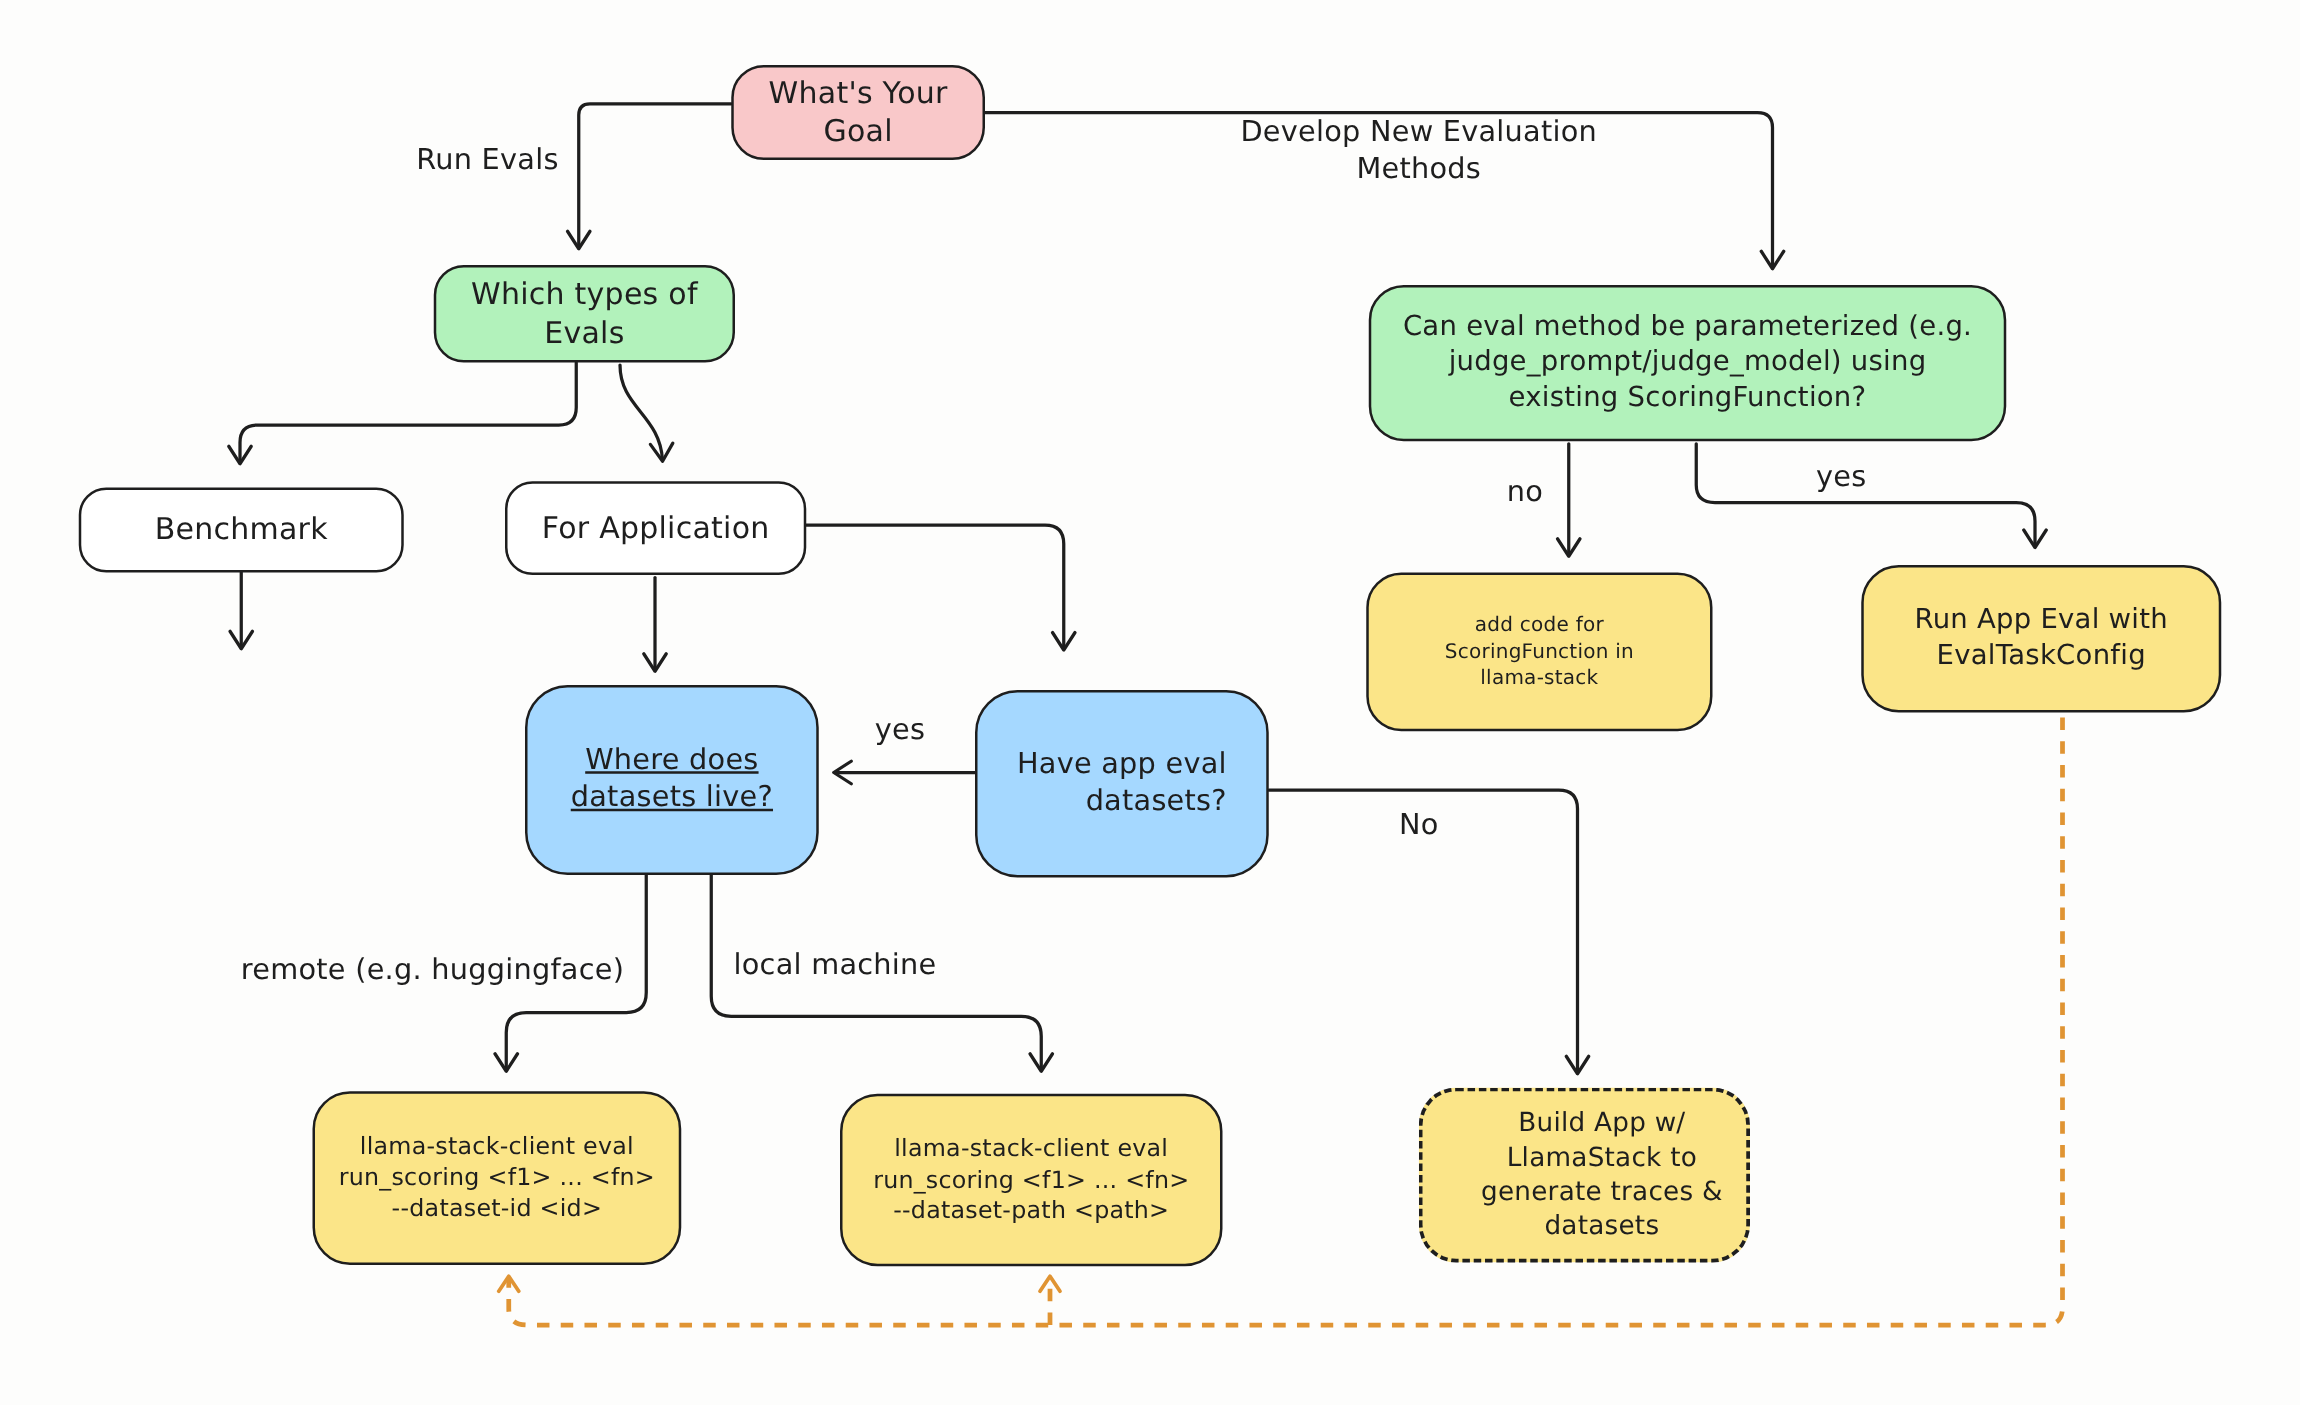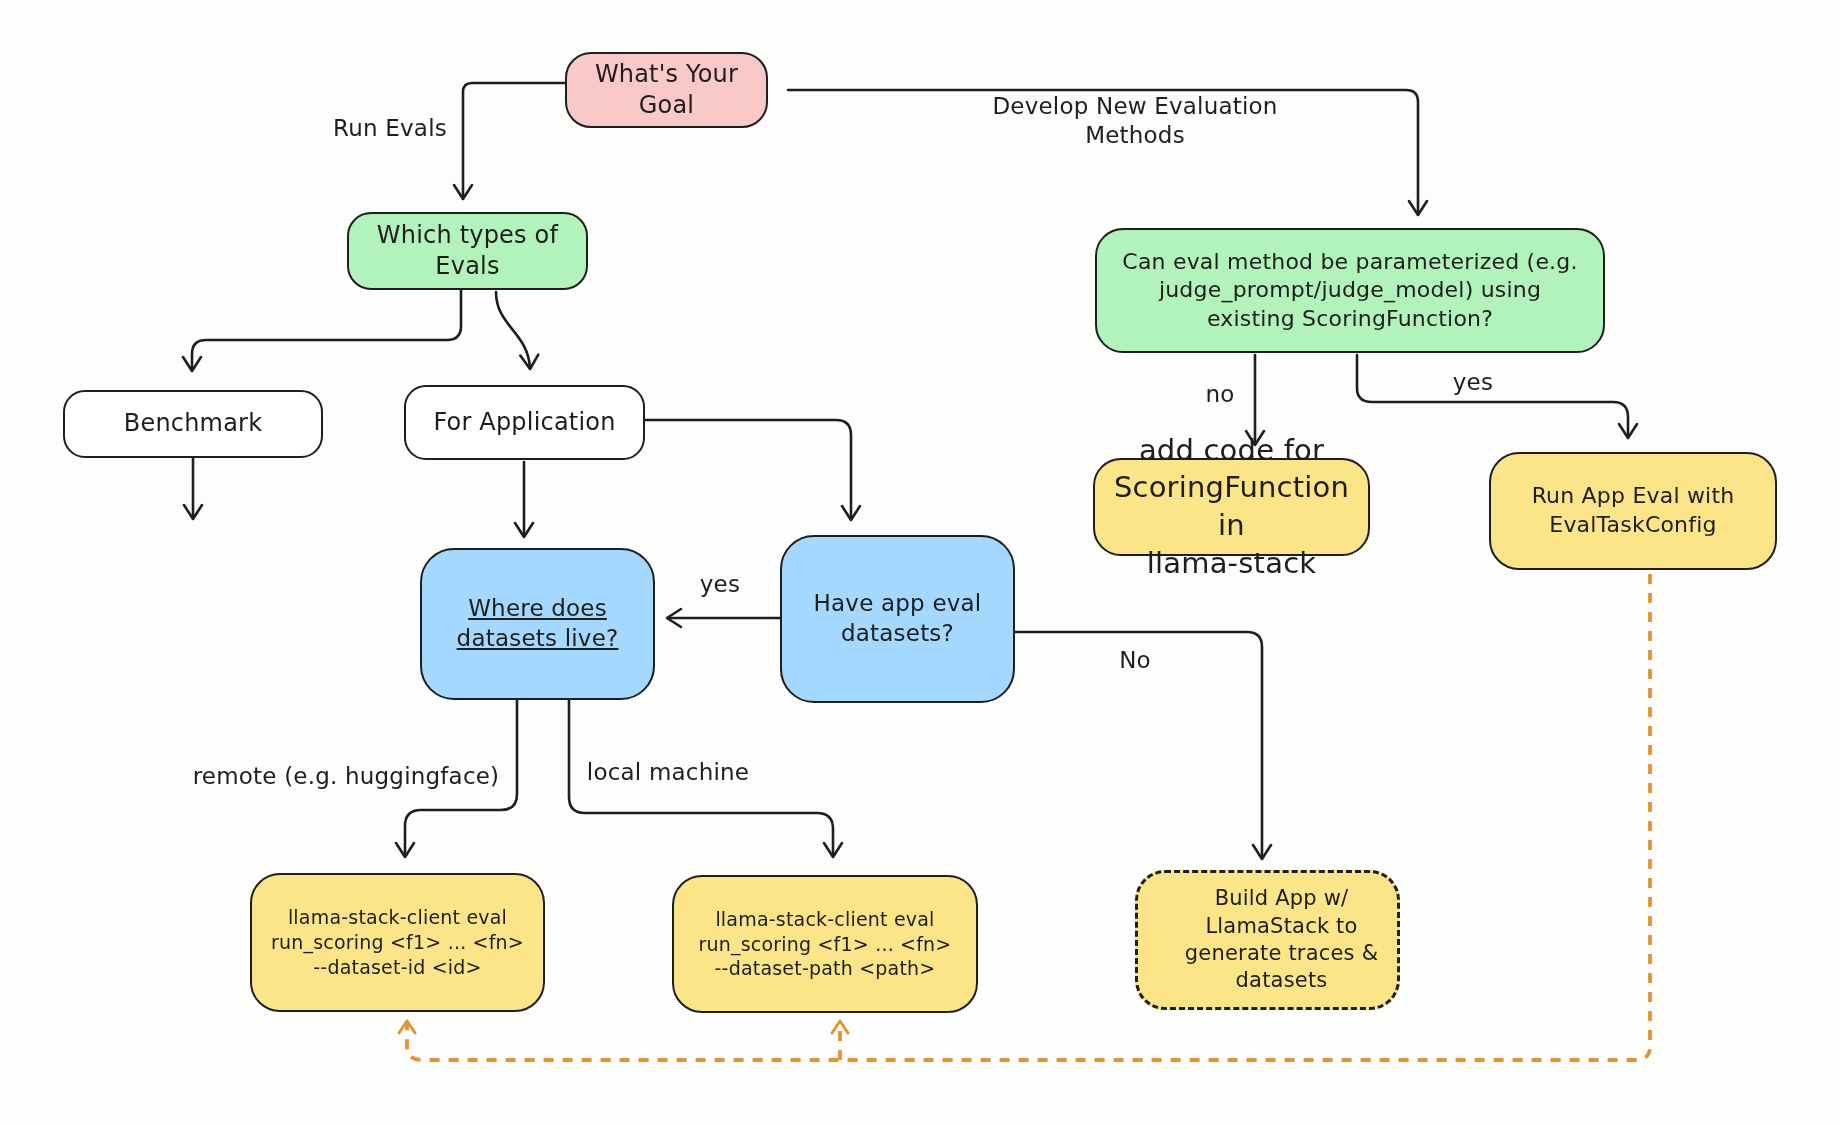--- a/index.html
+++ b/index.html
@@ -75,42 +75,42 @@
     <path class="edge" d="M 1015 632 L 1247 632 Q 1262 632 1262 647 L 1262 858" marker-end="url(#m-black)"></path>
     <path class="edge" d="M 517 700 L 517 794 Q 517 810 501 810 L 421 810 Q 405 810 405 826 L 405 856" marker-end="url(#m-black)"></path>
     <path class="edge" d="M 569 700 L 569 797 Q 569 813 585 813 L 817 813 Q 833 813 833 829 L 833 856" marker-end="url(#m-black)"></path>
     <path class="edge" d="M 1255 355 L 1255 444" marker-end="url(#m-black)"></path>
     <path class="edge" d="M 1357 355 L 1357 388 Q 1357 402 1372 402 L 1613 402 Q 1628 402 1628 417 L 1628 437" marker-end="url(#m-black)"></path>
 
     <path class="edge-orange" d="M 1650 574 L 1650 1046 Q 1650 1060 1636 1060 L 422 1060 Q 407 1060 407 1047 L 407 1022" marker-end="url(#m-orange)"></path>
     <path class="edge-orange" d="M 840 1060 L 840 1022" marker-end="url(#m-orange)"></path>
   </svg>
 
-  <div class="node fill-pink" style="left:565px;top:52px;width:203px;height:76px;font-size:24px;border-radius:26px;">What's Your
+  <div class="node fill-pink" style="left:585px;top:52px;width:203px;height:76px;font-size:24px;border-radius:26px;">What's Your
 Goal</div>
 
   <div class="node fill-green" style="left:347px;top:212px;width:241px;height:78px;font-size:24px;border-radius:24px;">Which types of
 Evals</div>
 
   <div class="node fill-white" style="left:63px;top:390px;width:260px;height:68px;font-size:24px;border-radius:22px;">Benchmark</div>
 
   <div class="node fill-white" style="left:404px;top:385px;width:241px;height:75px;font-size:24px;border-radius:22px;">For Application</div>
 
 
   <div class="node fill-blue" style="left:420px;top:548px;width:235px;height:152px;font-size:23px;border-radius:34px;text-decoration:underline;">Where does
 datasets live?</div>
 
-  <div class="node fill-blue" style="left:780px;top:535px;width:235px;height:168px;font-size:23px;border-radius:34px;">Have app eval
+  <div class="node fill-blue" style="left:780px;top:552px;width:235px;height:150px;font-size:23px;border-radius:34px;text-align:right;">Have app eval
 datasets?</div>
 
   <div class="node fill-green" style="left:1095px;top:228px;width:510px;height:125px;font-size:22px;border-radius:28px;">Can eval method be parameterized (e.g.
 judge_prompt/judge_model) using
 existing ScoringFunction?</div>
 
-  <div class="node fill-yellow" style="left:1093px;top:458px;width:277px;height:98px;font-size:29px;border-radius:28px;">add code for
+  <div class="node fill-yellow" style="left:1093px;top:458px;width:277px;height:127px;font-size:16px;border-radius:28px;">add code for
 ScoringFunction in
 llama-stack</div>
 
   <div class="node fill-yellow" style="left:1489px;top:452px;width:288px;height:118px;font-size:22px;border-radius:30px;">Run App Eval with
 EvalTaskConfig</div>
 
   <div class="node fill-yellow" style="left:250px;top:873px;width:295px;height:139px;font-size:19px;border-radius:30px;">llama-stack-client eval
 run_scoring &lt;f1&gt; ... &lt;fn&gt;
 --dataset-id &lt;id&gt;</div>
 

